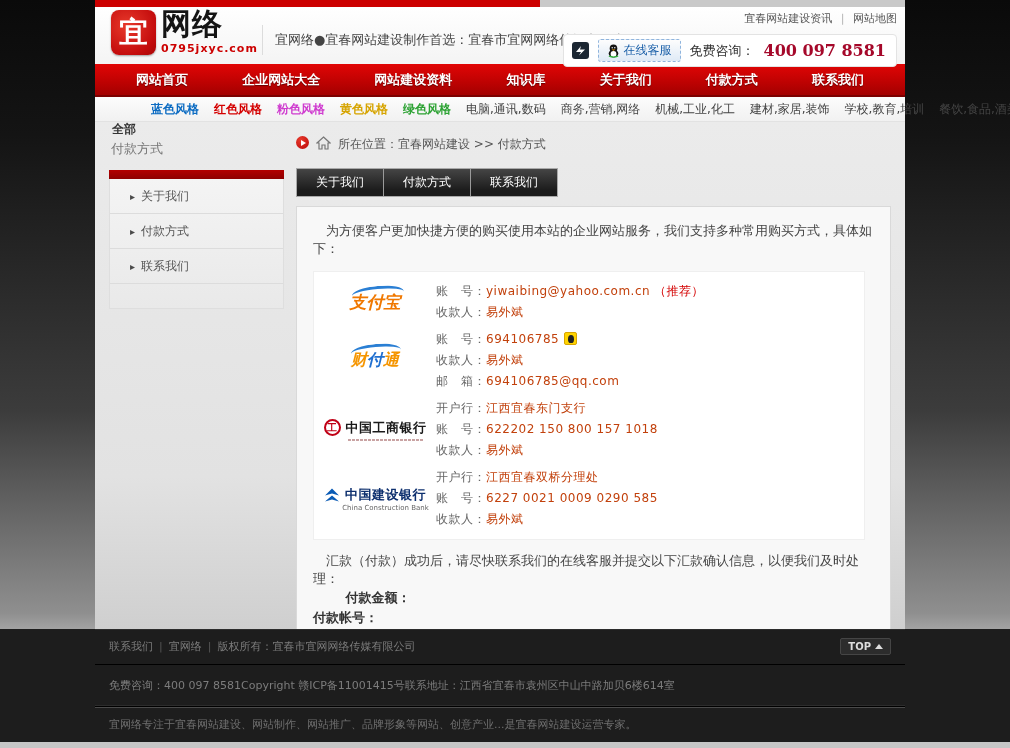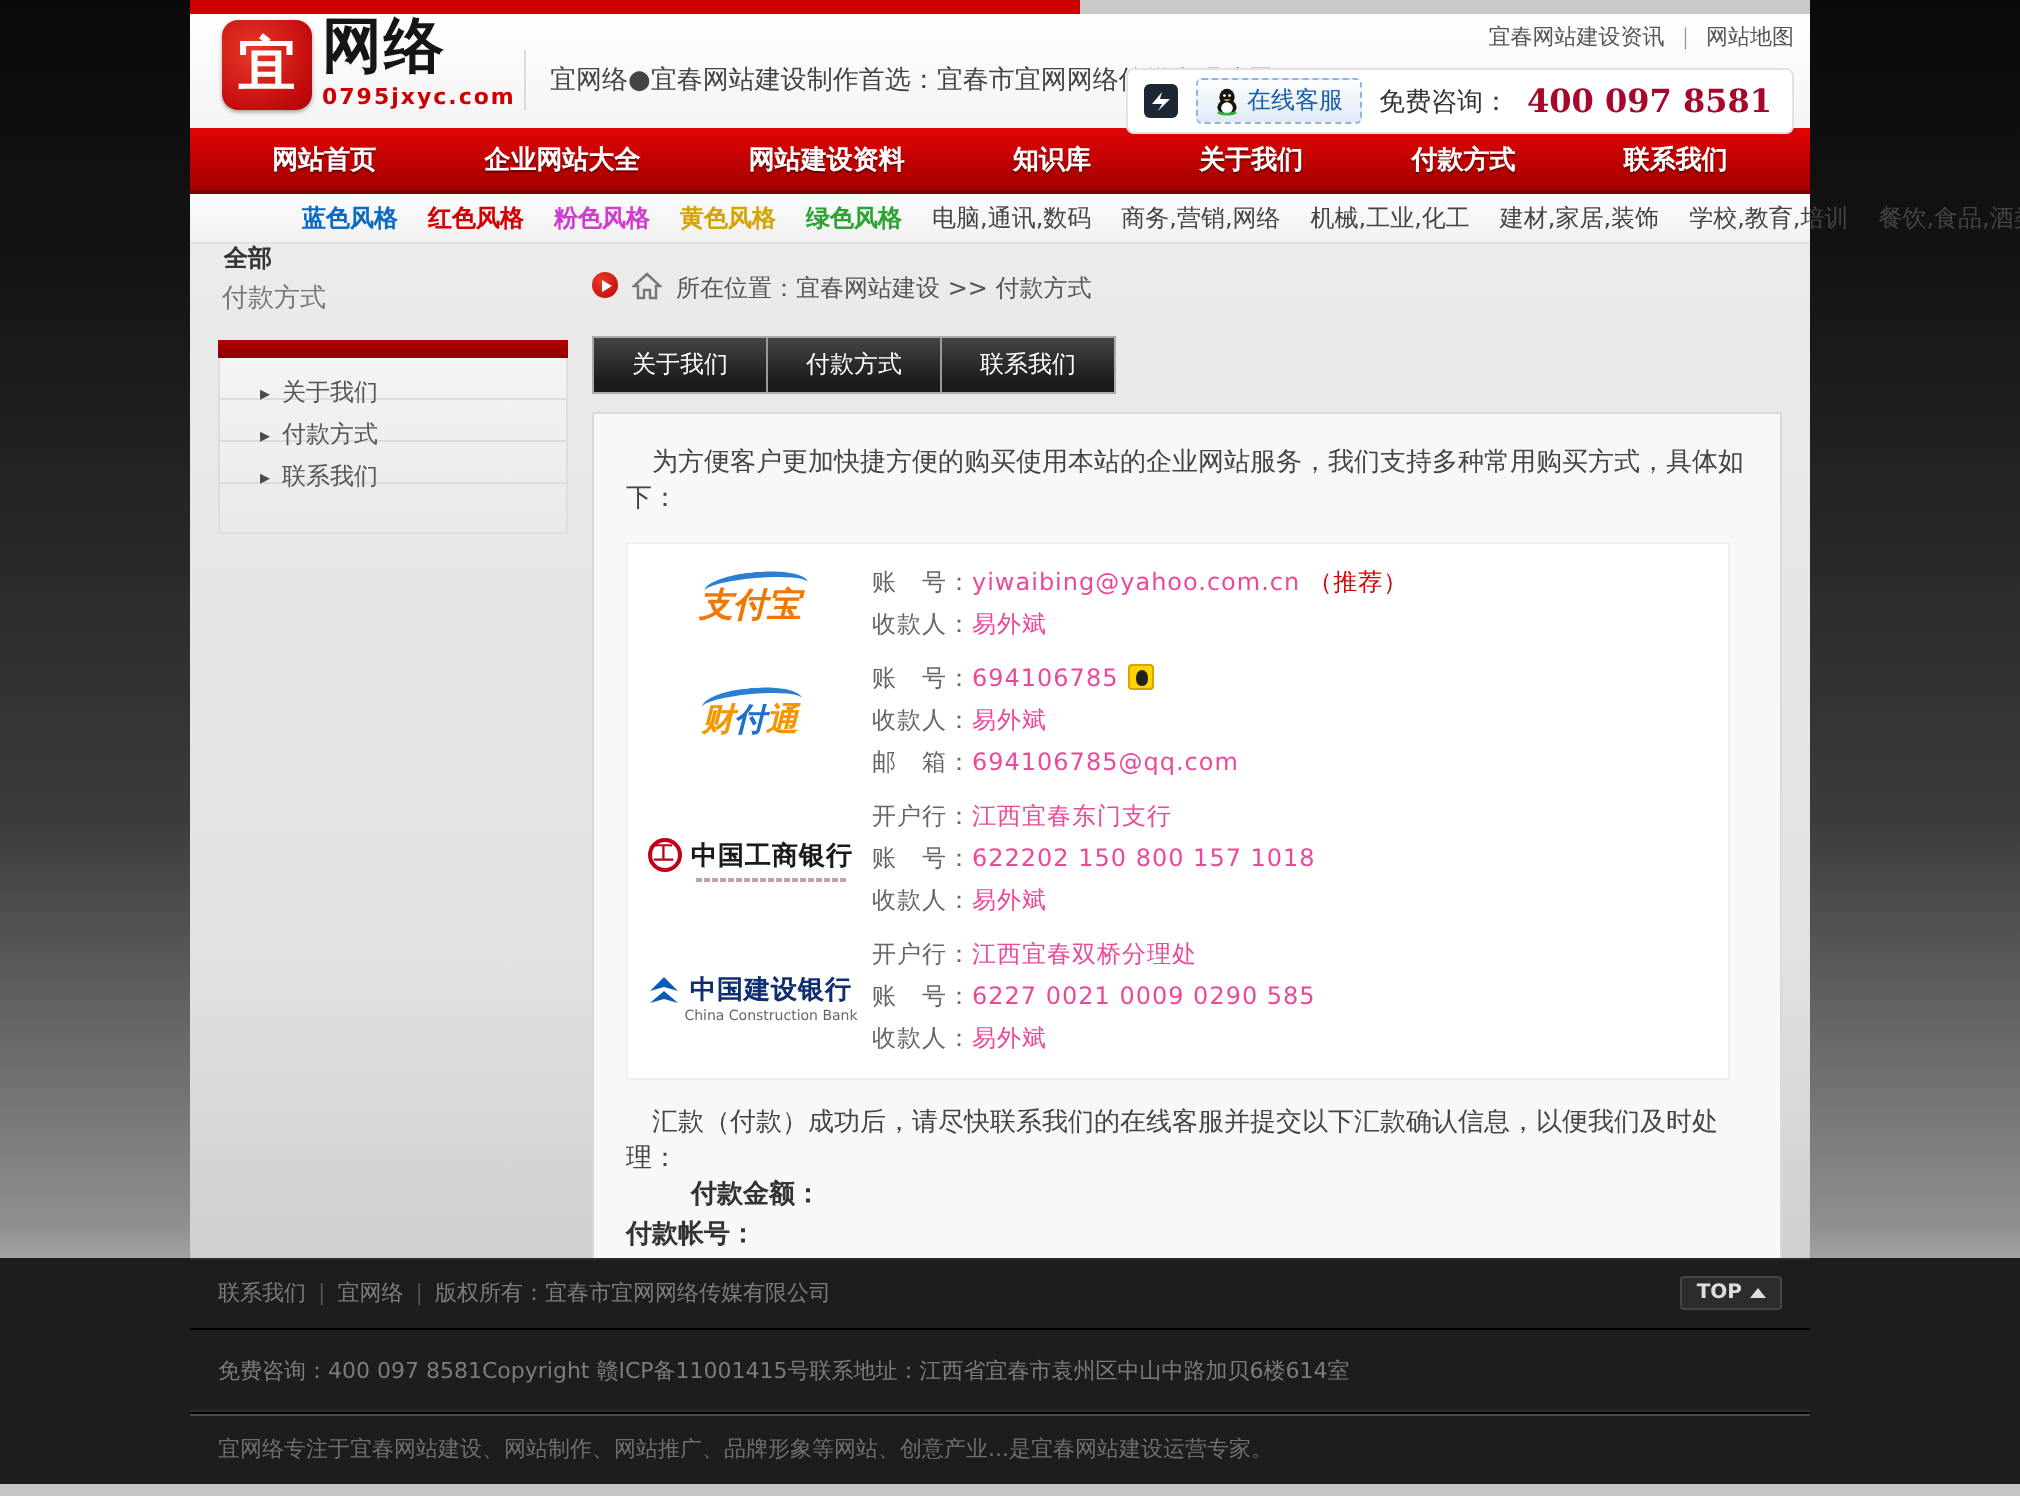--- a/index.html
+++ b/index.html
@@ -57,21 +57,21 @@
   .cat:nth-child(6) { font-weight:bold; color:#2ea335; }
 
   
   .content { height:507px; background:linear-gradient(180deg,#ebebeb 0%,#e2e2e2 70%,#cfcfcf 100%);
              display:flex; padding:14px 14px 0 14px; overflow:hidden; }
   .sidebar { width:175px; flex:none; margin-right:12px; }
   .side-title { font-size:13px; color:#777; padding:4px 2px 12px 2px; }
   .side-redbar { height:9px; background:linear-gradient(180deg,#b30000,#8e0000); }
   .side-list { background:linear-gradient(180deg,#f4f4f4,#e9e9e9); border:1px solid #dedede; border-top:none;
                padding-bottom:24px; }
-  .side-item { height:21px; line-height:35px; border-bottom:1px solid #dcdcdc; font-size:12px; color:#555;
+  .side-item { height:35px; line-height:35px; border-bottom:1px solid #dcdcdc; font-size:12px; color:#555;
                padding-left:20px; cursor:pointer; }
   .side-arrow { color:#4a4a4a; font-size:10px; margin-right:6px; }
 
   .main { flex:1; }
   .crumb-row { display:flex; align-items:flex-start; gap:7px; height:24px; margin-bottom:8px; }
   .play-icon { width:13px; height:13px; border-radius:50%; background:radial-gradient(circle at 35% 30%,#e8392b,#b90808);
                display:inline-flex; align-items:center; justify-content:center; }
   .play-icon i { display:block; width:0; height:0; border-left:5px solid #fff; border-top:3px solid transparent;
                  border-bottom:3px solid transparent; margin-left:1px; }
   .crumb-text { font-size:12px; color:#555; }
@@ -83,21 +83,21 @@
 
   .panel { margin-top:9px; background:#f8f8f8; border:1px solid #d9d9d9; padding:15px 16px 14px 16px; }
   .intro { font-size:13px; color:#444; text-indent:1em; margin-bottom:13px; }
   .paytable { background:#fff; border:1px solid #efefef; width:552px; padding:6px 0; }
   .pay-row { display:flex; align-items:center; padding:3px 0; }
   .pay-logo { width:122px; flex:none; display:flex; flex-direction:column; align-items:center;
               justify-content:center; }
   .pay-lines { flex:1; }
   .pay-line { font-size:12px; color:#666; line-height:21px; letter-spacing:.5px; }
   .pay-line .lab { color:#666; }
-  .pay-line .val { color:#ec4899;margin-top:40px; }
+  .pay-line .val { color:#c2410c;margin-top:40px; }
   .pay-line .rec { color:#d40000; margin-left:4px; }
 
   .alipay-logo { position:relative; font-size:17px; font-weight:bold; font-style:italic; color:#f07800; }
   .alipay-logo::before { content:""; position:absolute; left:2px; top:-5px; width:52px; height:12px;
                          border-top:3px solid #2a7fd4; border-radius:50%; transform:rotate(-5deg); }
   .tenpay-logo { position:relative; font-size:16px; font-weight:bold; font-style:italic; }
   .tenpay-logo::before { content:""; position:absolute; left:0; top:-6px; width:50px; height:12px;
                          border-top:3px solid #2a7fd4; border-radius:50%; transform:rotate(-5deg); }
   .tp-o { color:#f59500; } .tp-b { color:#1f6fd0; }
   .bank-row { display:flex; align-items:center; gap:5px; }

